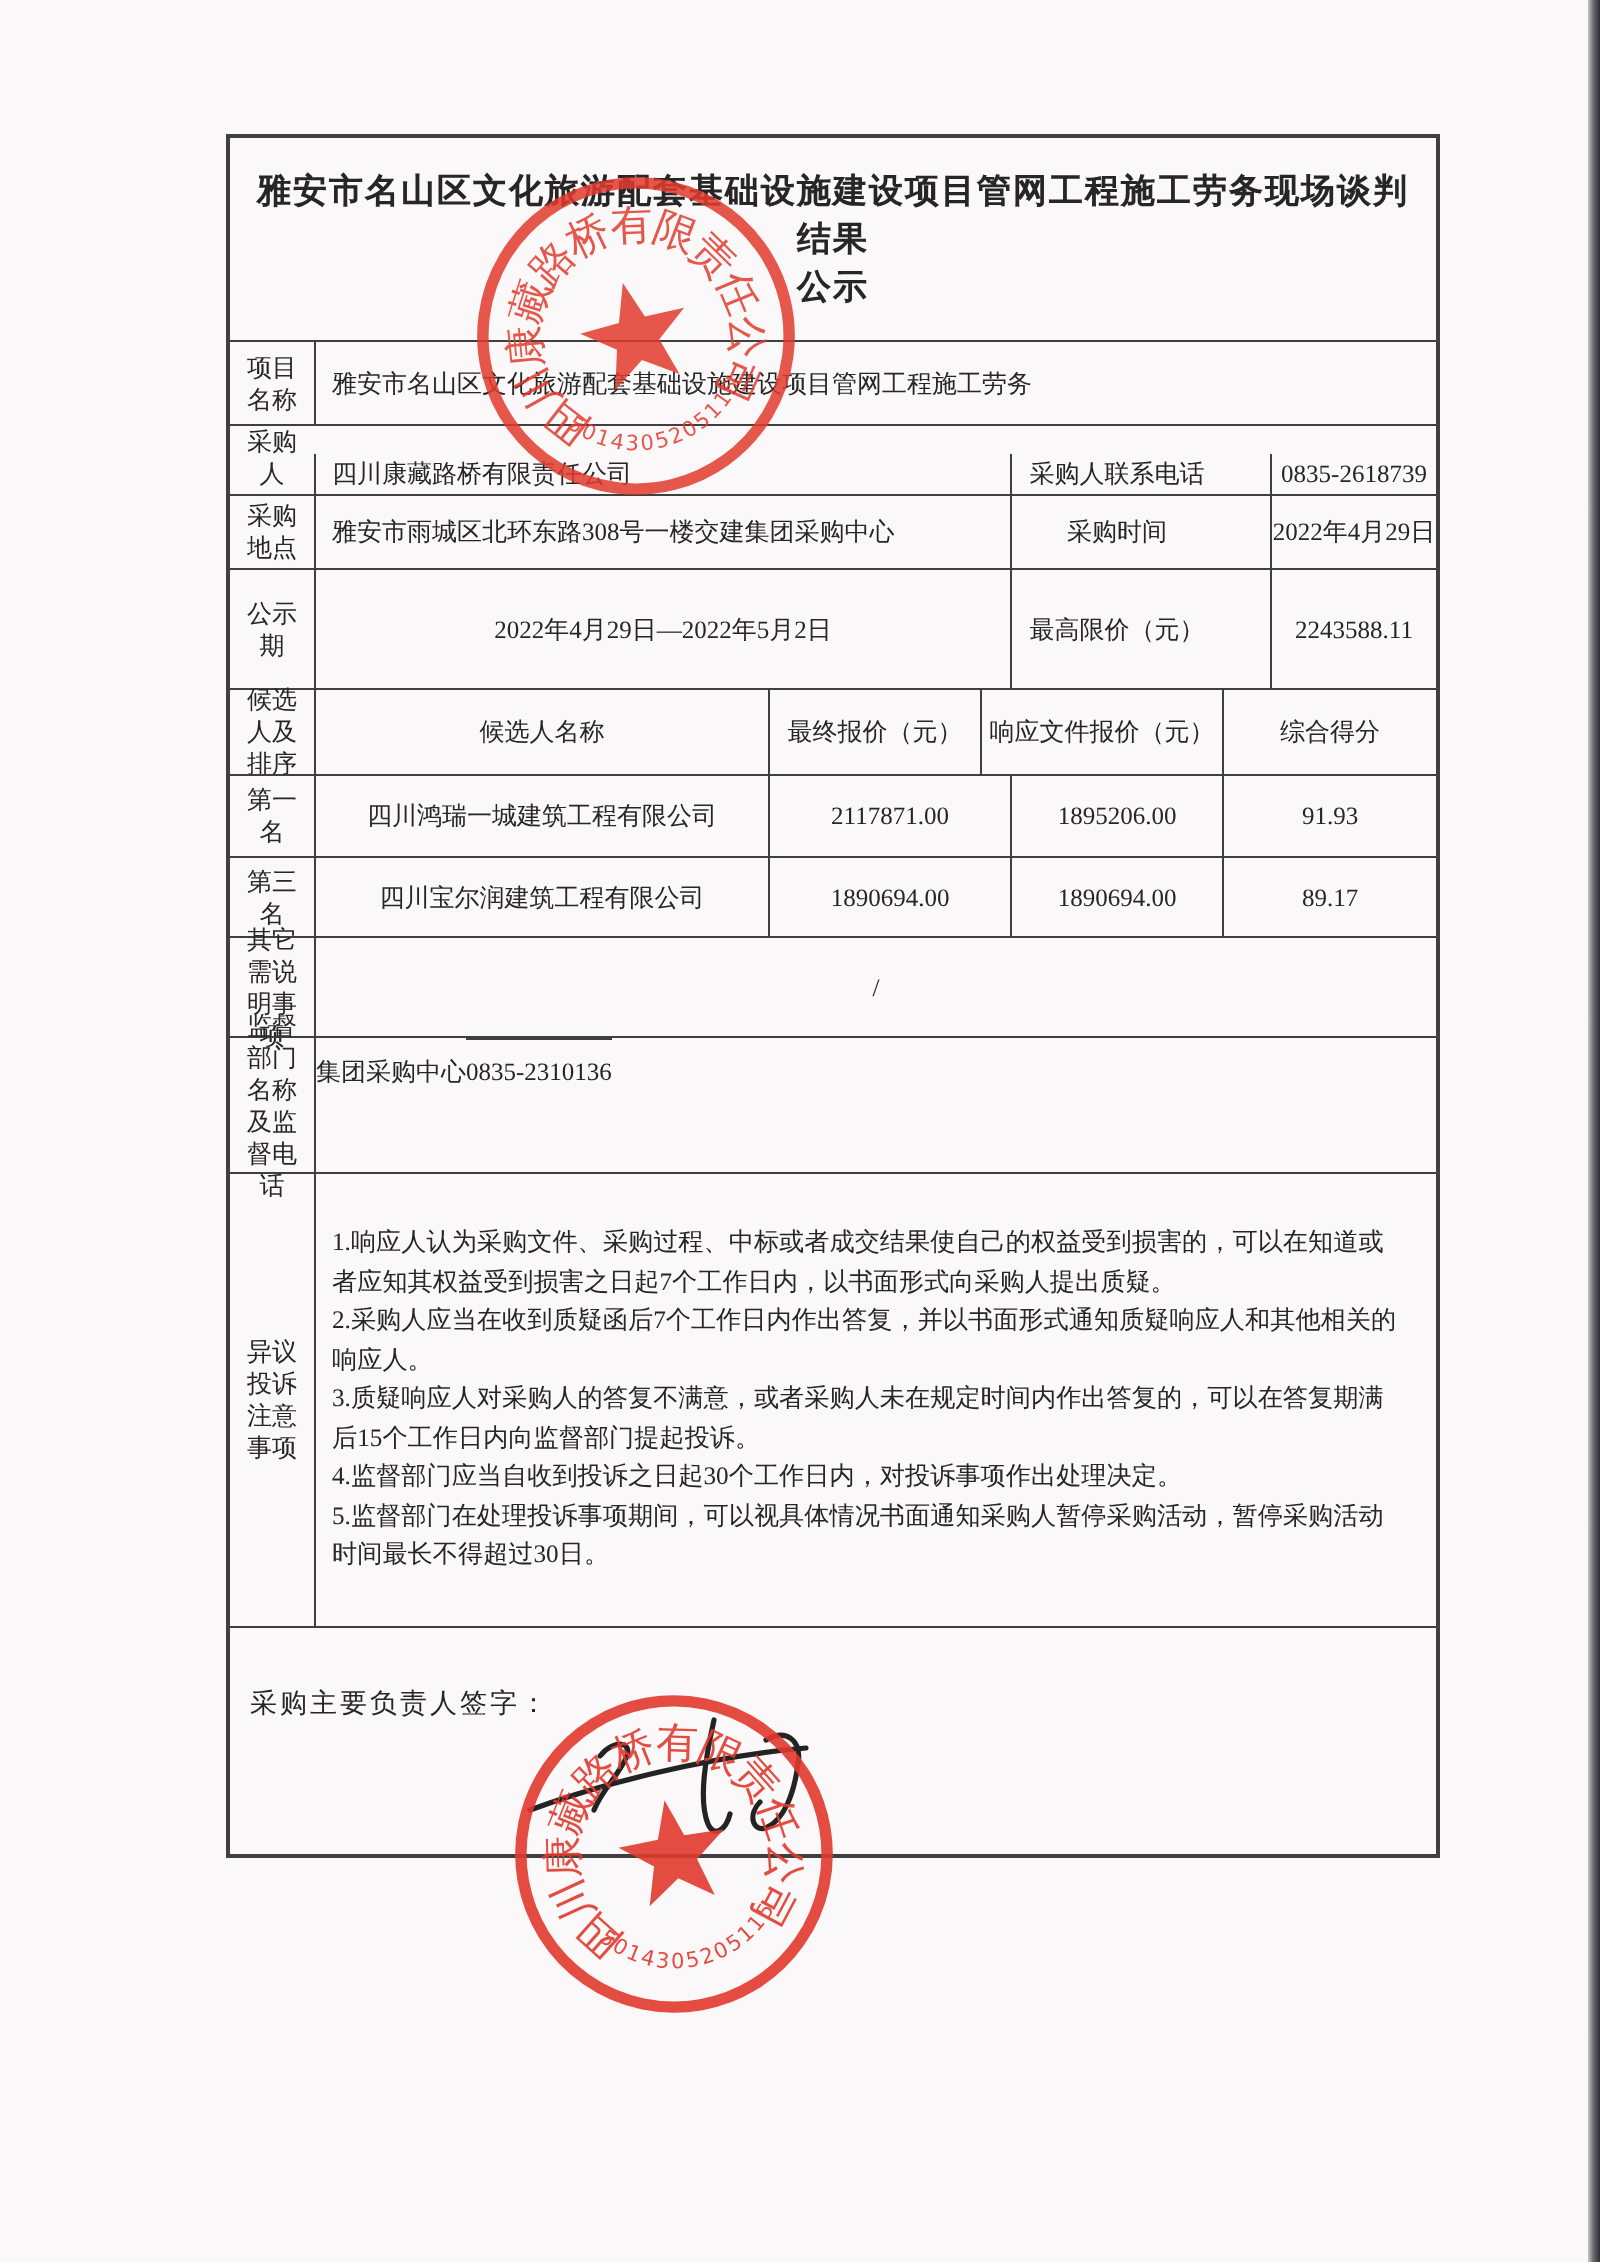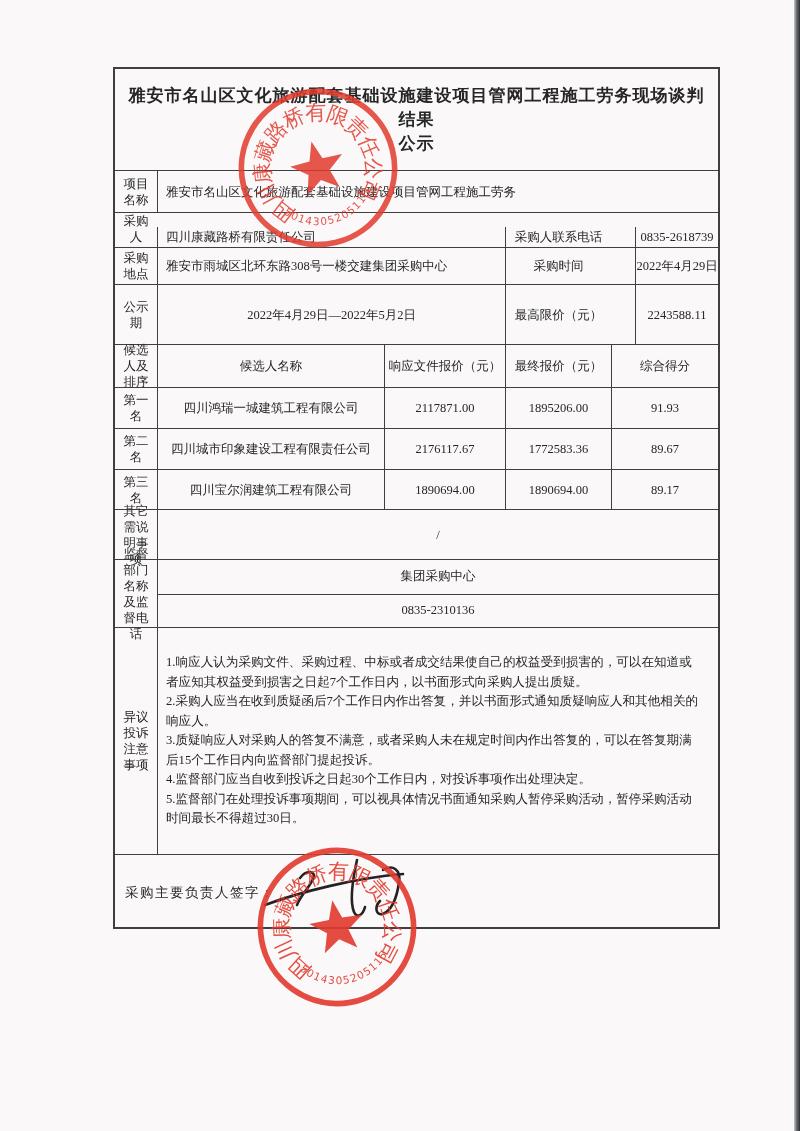--- a/index.html
+++ b/index.html
@@ -42,21 +42,21 @@
   .h-location{height:37px;}
   .h-publicity{height:60px;}
   .h-chead{height:43px;justify-content:flex-end;}
   .h-c1{height:41px;}
   .h-c2{height:41px;}
   .h-c3{height:40px;}
   .h-other{height:50px;}
   .h-supervise{height:68px;}
   .h-objection{height:227px;}
   .h-sign{height:77px;}
-  .dualcol{flex:1;display:flex;flex-direction:column;border-left:1px solid #3f3f3f;box-sizing:border-box;}
+  .dualcol{flex:1;display:flex;border-left:1px solid #3f3f3f;box-sizing:border-box;}
   .subrow{height:34px;display:flex;align-items:center;justify-content:center;font-size:12.5px;box-sizing:border-box;}
   .subrow + .subrow{border-top:1px solid #3f3f3f;}
   .objection-text{
     flex:1;flex-direction:column;align-items:flex-start;justify-content:center;
     text-align:left;padding:6px 18px 6px 8px;font-size:12.6px;line-height:19.5px;
   }
   .objection-text div{width:100%;}
   .sign-cell{flex:1;border-left:none;justify-content:flex-start;text-align:left;
     padding-left:10px;font-size:13.5px;letter-spacing:1.5px;}
   .seal{position:absolute;opacity:0.85;pointer-events:none;}
@@ -99,40 +99,33 @@
     <div class="row h-publicity">
       <div class="cell label">公示期</div>
       <div class="cell w-value">2022年4月29日—2022年5月2日</div>
       <div class="cell w-sublabel">最高限价（元）</div>
       <div class="cell w-subvalue">2243588.11</div>
     </div>
 
     <div class="row h-chead">
       <div class="cell label">候选人及排序</div>
       <div class="cell w-name">候选人名称</div>
+      <div class="cell w-final">最终报价（元）</div>
       <div class="cell w-doc">响应文件报价（元）</div>
-      <div class="cell w-final">最终报价（元）</div>
       <div class="cell w-score">综合得分</div>
     </div>
 
     <div class="row h-c1">
       <div class="cell label">第一名</div>
       <div class="cell w-name">四川鸿瑞一城建筑工程有限公司</div>
       <div class="cell w-doc">2117871.00</div>
       <div class="cell w-final">1895206.00</div>
       <div class="cell w-score">91.93</div>
     </div>
 
-    <div class="row h-c2">
-      <div class="cell label">第二名</div>
-      <div class="cell w-name">四川城市印象建设工程有限责任公司</div>
-      <div class="cell w-doc">2176117.67</div>
-      <div class="cell w-final">1772583.36</div>
-      <div class="cell w-score">89.67</div>
-    </div>
 
     <div class="row h-c3">
       <div class="cell label">第三名</div>
       <div class="cell w-name">四川宝尔润建筑工程有限公司</div>
       <div class="cell w-doc">1890694.00</div>
       <div class="cell w-final">1890694.00</div>
       <div class="cell w-score">89.17</div>
     </div>
 
     <div class="row h-other">

